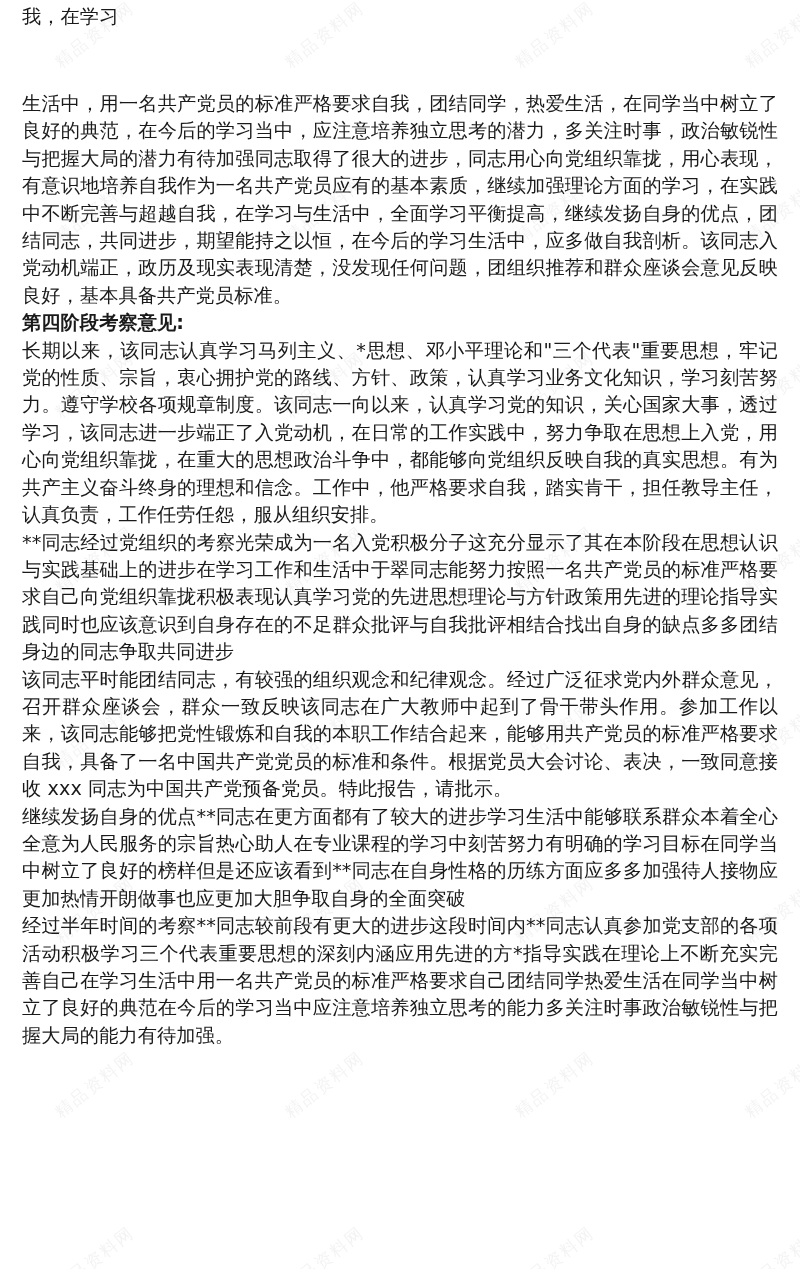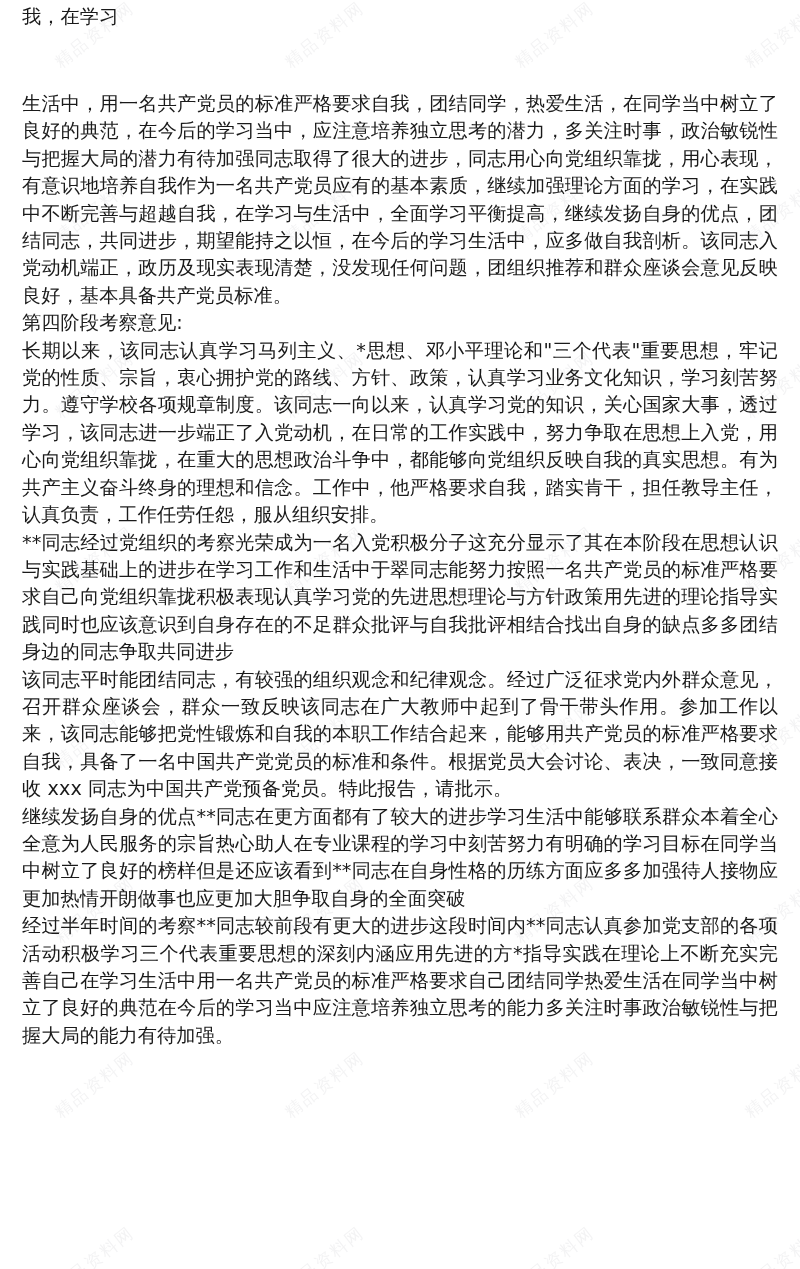--- a/index.html
+++ b/index.html
@@ -70,21 +70,21 @@
     left: 0;
     width: 756px;
   }
 
   .spacer-a { height: 90px; }
 
   h3.heading {
     margin: 0;
     font-size: 19.2px;
     line-height: 27.4px;
-    font-weight: 400;
+    font-weight: 700;
     letter-spacing: 0.1px;
     text-align: left;
   }
 </style>
 </head>
 <body>
 
 <div id="watermark-layer">
     <span class="wm" style="left: 50px; top: 55px; color: rgba(120, 120, 130, 0.086); transform: rotate(-38deg);">精品资料网</span>
     <span class="wm" style="left: 280px; top: 55px; color: rgba(120, 120, 130, 0.086); transform: rotate(-38deg);">精品资料网</span>

